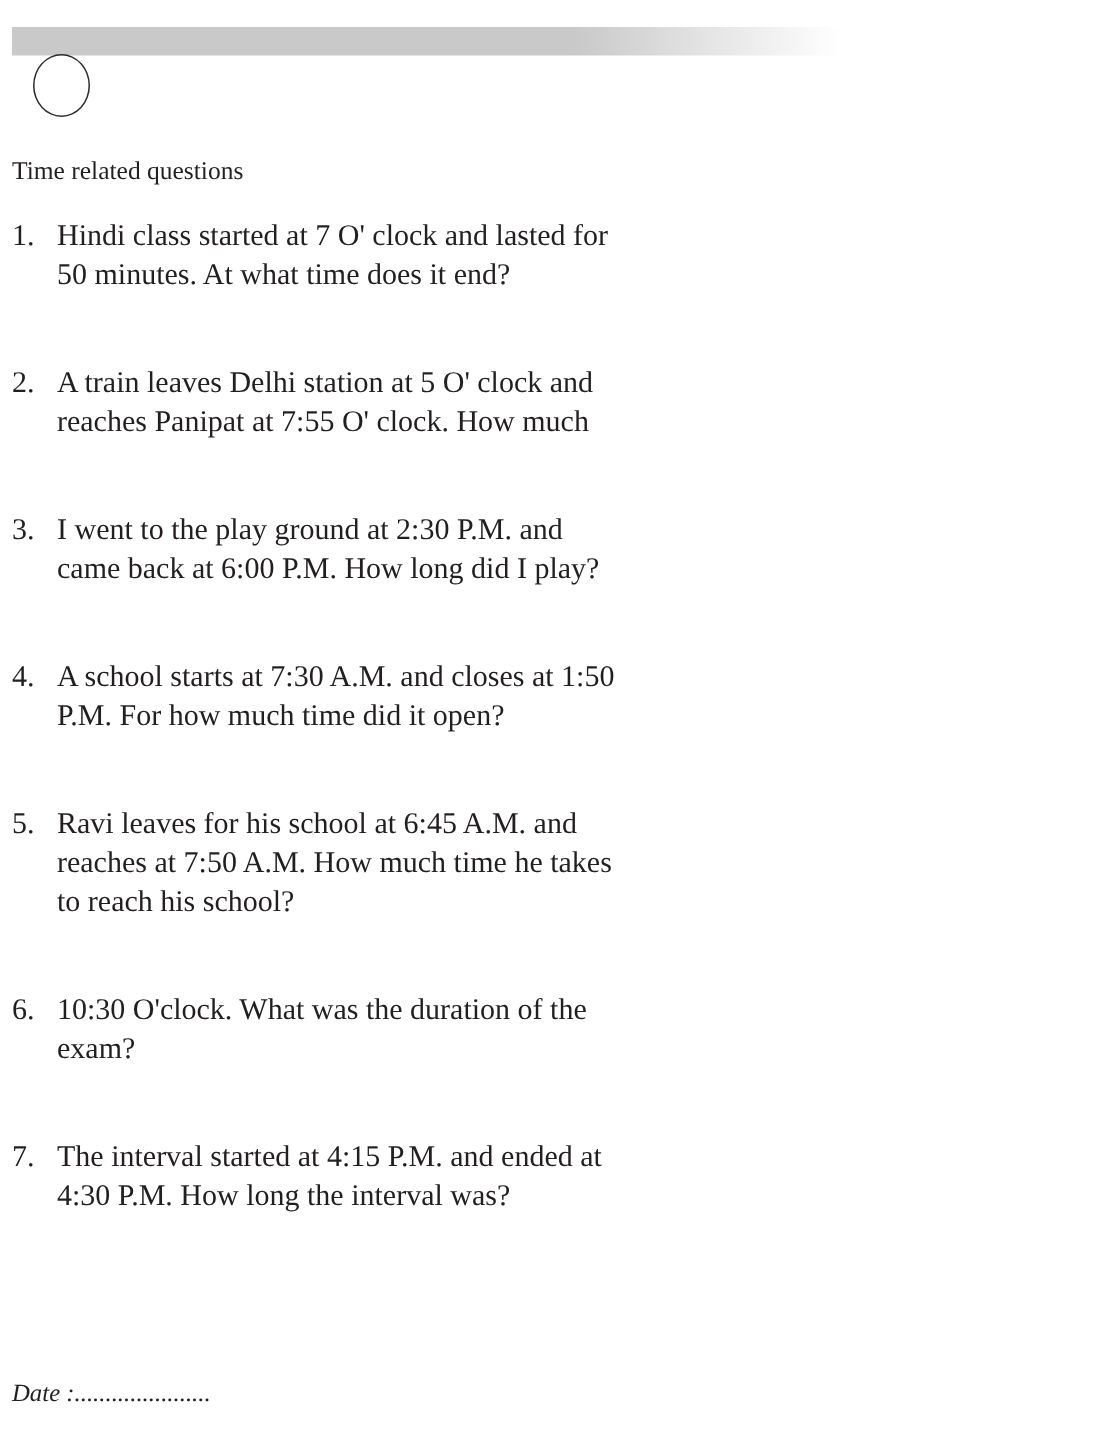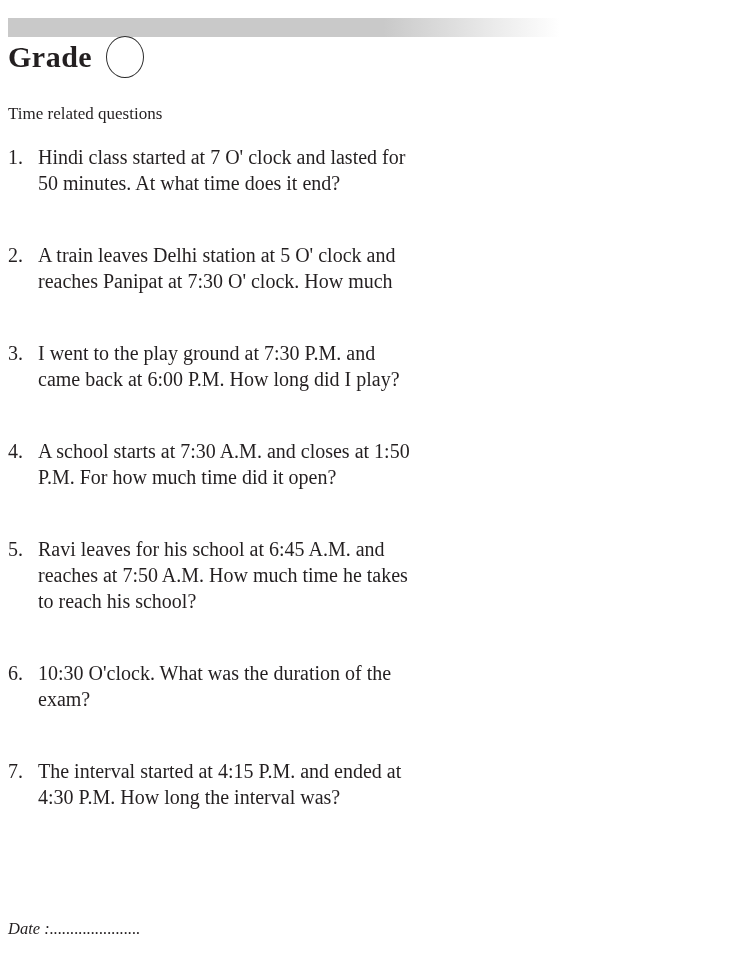--- a/index.html
+++ b/index.html
@@ -85,45 +85,44 @@
   }
 </style>
 </head>
 <body>
 
 <div class="page">
 
   <div class="header-bar"></div>
 
   <div class="grade-row">
-    <h1 class="grade-title">Grade</h1>
     <div class="grade-circle"></div>
   </div>
 
   <div class="section-title">Time related questions</div>
 
   <div class="questions">
       <div class="question">
         <div class="qnum">1.</div>
         <div class="qbody">
           <div>Hindi class started at 7 O' clock and lasted for</div>
           <div>50 minutes. At what time does it end?</div>
         </div>
       </div>
       <div class="question">
         <div class="qnum">2.</div>
         <div class="qbody">
           <div>A train leaves Delhi station at 5 O' clock and</div>
-          <div>reaches Panipat at 7:30 O' clock. How much</div>
+          <div>reaches Panipat at 7:55 O' clock. How much</div>
         </div>
       </div>
       <div class="question">
         <div class="qnum">3.</div>
         <div class="qbody">
-          <div>I went to the play ground at 7:30 P.M. and</div>
+          <div>I went to the play ground at 2:30 P.M. and</div>
           <div>came back at 6:00 P.M. How long did I play?</div>
         </div>
       </div>
       <div class="question">
         <div class="qnum">4.</div>
         <div class="qbody">
           <div>A school starts at 7:30 A.M. and closes at 1:50</div>
           <div>P.M. For how much time did it open?</div>
         </div>
       </div>

